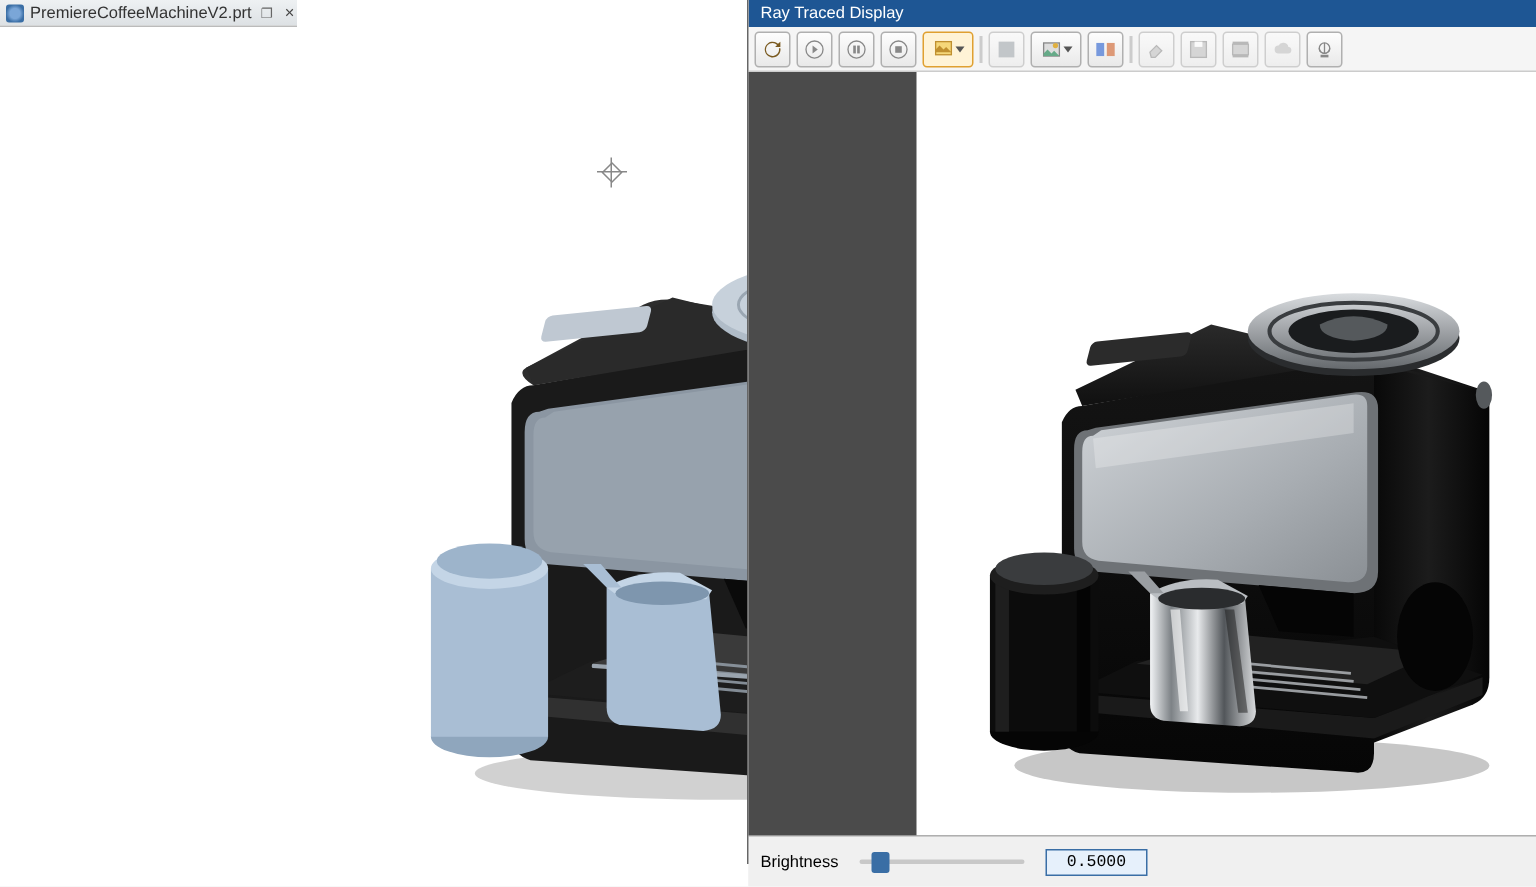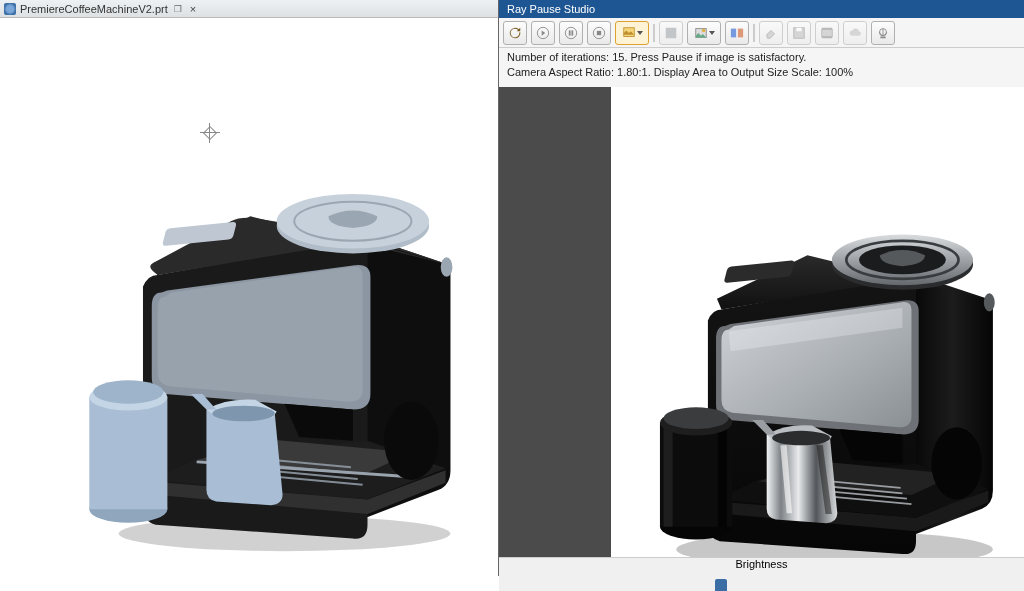--- a/index.html
+++ b/index.html
@@ -5,21 +5,21 @@
     * { margin: 0; padding: 0; box-sizing: border-box; }
     html, body { width: 1024px; height: 591px; overflow: hidden; font-family: "Segoe UI", Tahoma, sans-serif; }
     body { display: flex; }
 
     
     .left-panel {
       width: 499px;
       height: 576px;
       background: #ffffff;
       display: flex;
-      flex-direction: column;
+      flex-direction: row;
       position: relative;
       border-right: 1px solid #666;
     }
     .left-titlebar {
       height: 18px;
       background: linear-gradient(#eef1f3, #dde1e4);
       display: flex;
       align-items: center;
       font-size: 11px;
       color: #333;
@@ -127,21 +127,20 @@
 
     .bottom-bar {
       height: 34px;
       background: #f0f0f0;
       display: flex;
       align-items: center;
       padding: 0 8px;
       gap: 14px;
       font-size: 11px;
       border-top: 1px solid #ccc;
-      flex-direction: column;
     }
     .slider-track {
       width: 110px; height: 3px; background: #c8c8c8; position: relative; border-radius: 2px;
     }
     .slider-thumb {
       position: absolute; top: -5px; left: 8px;
       width: 12px; height: 14px; background: #3a6ea5; border-radius: 2px;
     }
     .bright-val {
       border: 1px solid #3a6ea5;
@@ -228,21 +227,21 @@
         <path d="M 150 268 Q 170 256 200 258 L 222 270 L 218 276 L 158 274 Z" fill="#c4d5e6"></path>
         <path d="M 150 268 L 134 252 L 146 252 L 160 268 Z" fill="#a9bed4"></path>
         <ellipse cx="188" cy="272" rx="32" ry="8" fill="#7e96ae"></ellipse>
       </svg>
     </div>
   </div>
 </div>
 
 <div class="right-panel">
   <div class="right-titlebar">
-    <span>Ray Pause Studio</span>
+    <span>Ray Traced Display</span>
   </div>
 
   <div class="right-toolbar">
     <div class="tbtn">
       <svg viewBox="0 0 16 16">
           <path d="M8 3a5 5 0 1 0 4.9 4H14a6 6 0 1 1-1.8-3.3L14 2v4h-4l1.5-1.5A5 5 0 0 0 8 3z" fill="#7a5a20"></path>
         </svg>
     </div>
     <div class="tbtn">
       <svg viewBox="0 0 16 16">
@@ -317,24 +316,20 @@
     <div class="tbtn">
       <svg viewBox="0 0 16 16">
           <circle cx="8" cy="7" r="4" fill="none" stroke="#888"></circle>
           <path d="M4 7a4 4 0 0 0 8 0" fill="none" stroke="#888"></path>
           <line x1="8" y1="3" x2="8" y2="11" stroke="#888"></line>
           <rect x="5" y="12" width="6" height="2" fill="#888"></rect>
         </svg>
     </div>
   </div>
 
-  <div class="status-text">
-    <span>Number of iterations: </span><span>15</span><span>.  Press Pause if image is satisfactory.</span><br>
-    <span>Camera Aspect Ratio: </span><span>1.80:1</span><span>. Display Area to Output Size Scale: </span><span>100%</span>
-  </div>
 
   <div class="right-viewport">
     <div class="render-area">
       <div class="machine-wrap">
         
         <svg viewBox="0 0 420 420" width="100%">
 
           <ellipse cx="225" cy="395" rx="175" ry="20" fill="#000" opacity="0.22"></ellipse>
 
           <defs>

